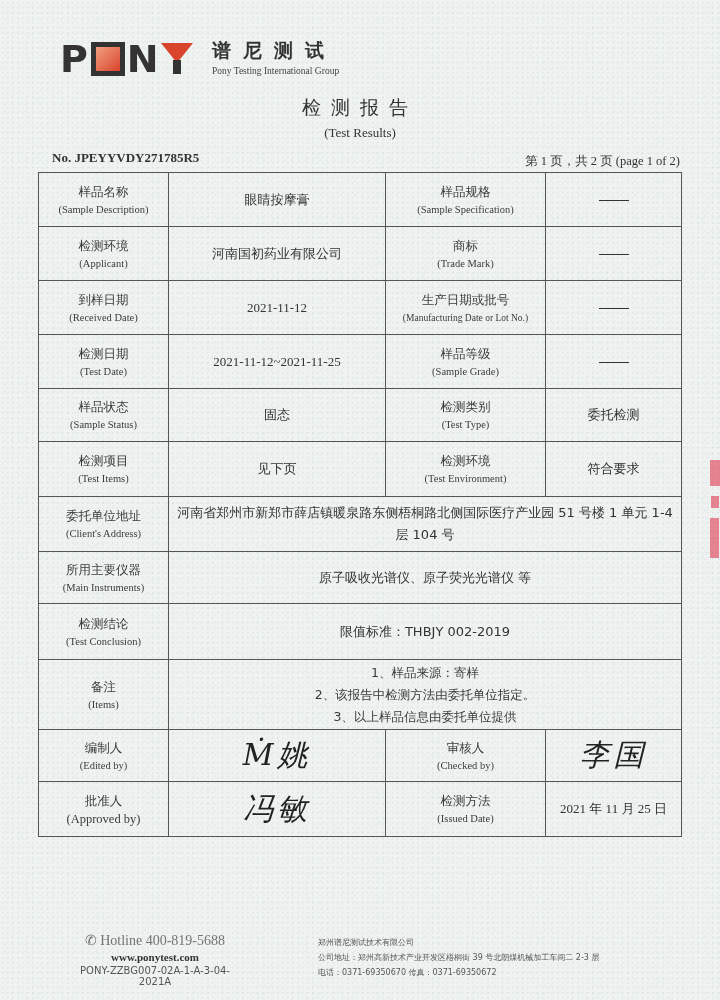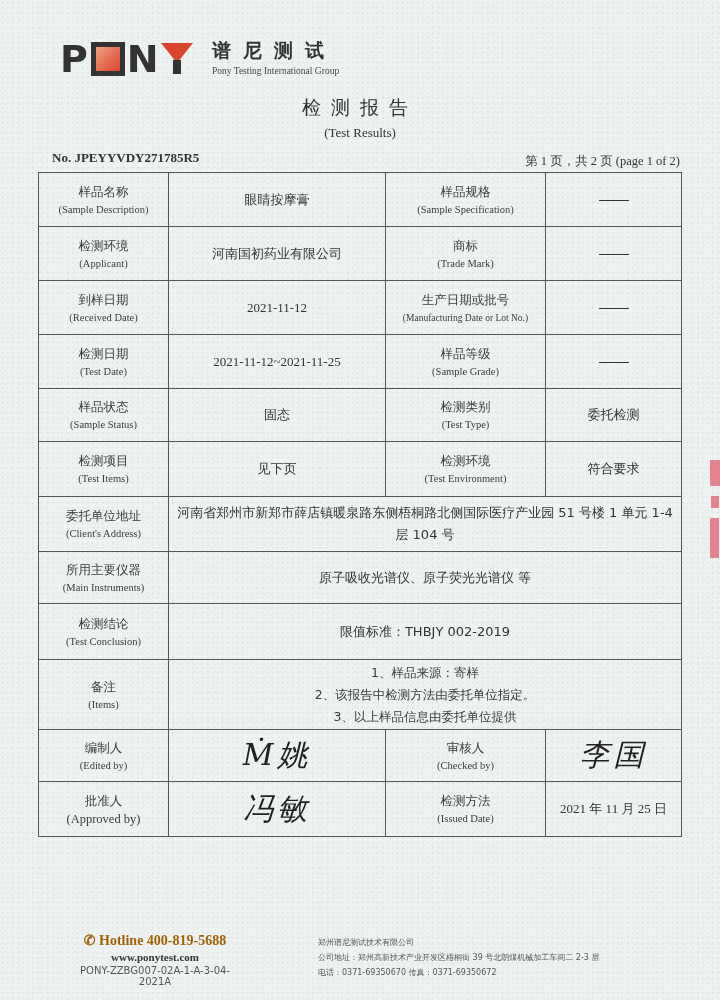--- a/index.html
+++ b/index.html
@@ -58,21 +58,21 @@
   .lbl-en { font-size: 10.5px; color: #3b3b3b; line-height: 16px; }
   .val-cn { font-family: "DejaVu Sans", sans-serif; font-size: 13px; color: #3a3a3a; }
   .val-num { font-size: 13.5px; color: #333; }
   .dash { display: inline-block; width: 30px; border-top: 1px solid #333; vertical-align: middle; }
   td.left { text-align: left; padding-left: 6px; }
   .addr { font-family: "DejaVu Sans", sans-serif; font-size: 12.5px; line-height: 22px; text-align: left; padding-left: 4px; color: #3a3a3a; }
   .note-line { font-family: "DejaVu Sans", sans-serif; font-size: 12.5px; line-height: 22px; color: #3a3a3a; }
   .sig { font-family: "DejaVu Serif", serif; font-style: italic; font-size: 30px; color: #222; letter-spacing: 4px; }
 
   .footer-left { position: absolute; left: 80px; top: 932px; text-align: center; width: 150px; }
-  .hotline { font-size: 14px; font-weight: bold; color: #a16207; white-space: nowrap; }
+  .hotline { font-size: 14px; font-weight: normal; color: #737373; white-space: nowrap; }
   .website { font-size: 11px; font-weight: bold; color: #333; margin-top: 2px; }
   .form-code { font-family: "DejaVu Sans", sans-serif; font-size: 10px; color: #555; margin-top: 2px; }
   .footer-right { position: absolute; left: 318px; top: 935px; font-family: "DejaVu Sans", sans-serif; font-size: 8px; color: #555; line-height: 15px; }
 
   .stamp-edge { position: absolute; right: 0; top: 460px; width: 14px; height: 140px; }
   .stamp-edge span { display: block; background: #e0485a; opacity: 0.65; margin-bottom: 10px; }
 </style>
 </head>
 <body>
 

